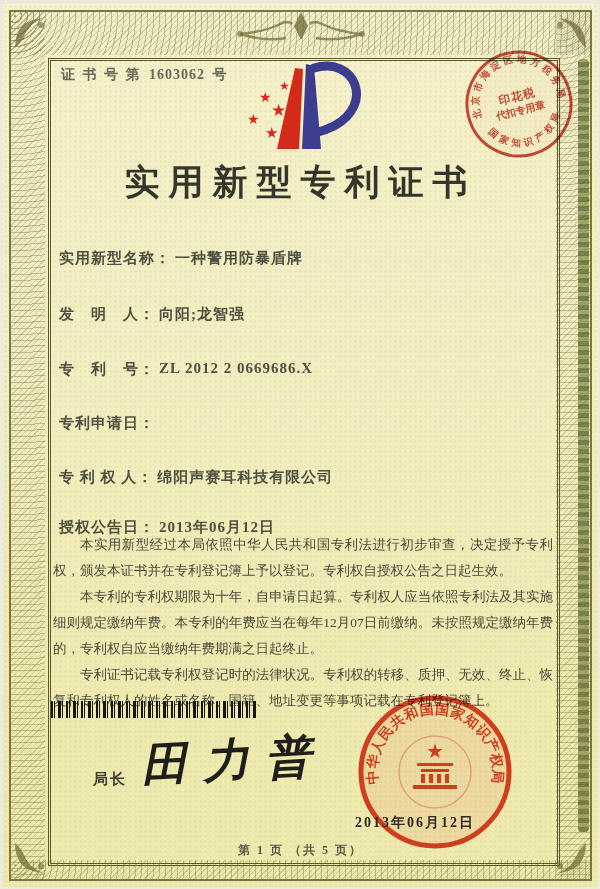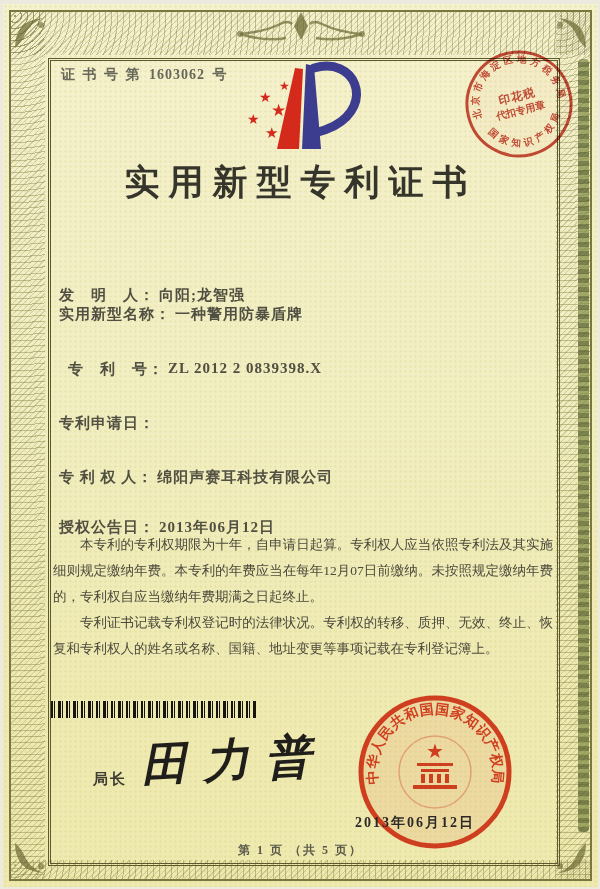--- a/index.html
+++ b/index.html
@@ -41,21 +41,21 @@
   .title{position:absolute;left:0;right:0;top:155px;text-align:center;
          font-size:35px;font-weight:bold;letter-spacing:9px;color:#35352c;}
 
   .fields{position:absolute;left:56px;top:245px;width:470px;}
   .field-row{display:flex;margin-bottom:0;font-size:15px;font-weight:bold;
              color:#504f41;letter-spacing:1px;}
   .field-row .lbl{white-space:pre;}
   .field-row .val{margin-left:4px;}
   .fr0{margin-top:0;}
   .fr1{margin-top:37px;}
-  .fr2{margin-top:36px;margin-left:9px;}
+  .fr2{margin-top:36px;}
   .fr3{margin-top:35px;}
   .fr4{margin-top:35px;align-items:center;}
   .fr5{margin-top:31px;}
 
   .body-text{position:absolute;left:50px;top:528px;width:500px;
              font-size:13.5px;line-height:26px;color:#4b4a3b;text-align:justify;}
   .body-text p{margin:0;text-indent:2em;}
 
   .barcode{position:absolute;left:48px;top:697px;width:206px;height:17px;
         background:repeating-linear-gradient(90deg,
@@ -145,46 +145,47 @@
         <text x="30" y="48" font-size="14" fill="#d42a1c">★</text>
         <text x="42" y="62" font-size="17" fill="#d42a1c">★</text>
         <text x="18" y="70" font-size="14" fill="#d42a1c">★</text>
         <text x="36" y="84" font-size="15" fill="#d42a1c">★</text>
       </svg>
     </div>
 
     <div class="title">实用新型专利证书</div>
 
     <div class="fields">
+      <div class="field-row fr0">
+        <span class="lbl">实用新型名称：</span>
+        <span class="val">一种警用防暴盾牌</span>
+      </div>
       <div class="field-row fr1">
         <span class="lbl">发　明　人：</span>
         <span class="val">向阳;龙智强</span>
       </div>
-      <div class="field-row fr0">
-        <span class="lbl">实用新型名称：</span>
-        <span class="val">一种警用防暴盾牌</span>
-      </div>
       <div class="field-row fr2">
         <span class="lbl">专　利　号：</span>
-        <span class="val">ZL 2012 2 0839398.X</span>
+        <span class="val">ZL 2012 2 0669686.X</span>
       </div>
       <div class="field-row fr3">
         <span class="lbl">专利申请日：</span>
       </div>
       <div class="field-row fr4">
         <span class="lbl">专 利 权 人：</span>
         <span class="val">绵阳声赛耳科技有限公司</span>
       </div>
       <div class="field-row fr5">
         <span class="lbl">授权公告日：</span>
         <span class="val">2013年06月12日</span>
       </div>
     </div>
 
     <div class="body-text">
+      <p>本实用新型经过本局依照中华人民共和国专利法进行初步审查，决定授予专利权，颁发本证书并在专利登记簿上予以登记。专利权自授权公告之日起生效。</p>
       <p>本专利的专利权期限为十年，自申请日起算。专利权人应当依照专利法及其实施细则规定缴纳年费。本专利的年费应当在每年12月07日前缴纳。未按照规定缴纳年费的，专利权自应当缴纳年费期满之日起终止。</p>
       <p>专利证书记载专利权登记时的法律状况。专利权的转移、质押、无效、终止、恢复和专利权人的姓名或名称、国籍、地址变更等事项记载在专利登记簿上。</p>
     </div>
 
     <div class="barcode"></div>
 
     <div class="commissioner-label">局长</div>
     <div class="signature">田力普</div>
 
     <div class="office-seal">

